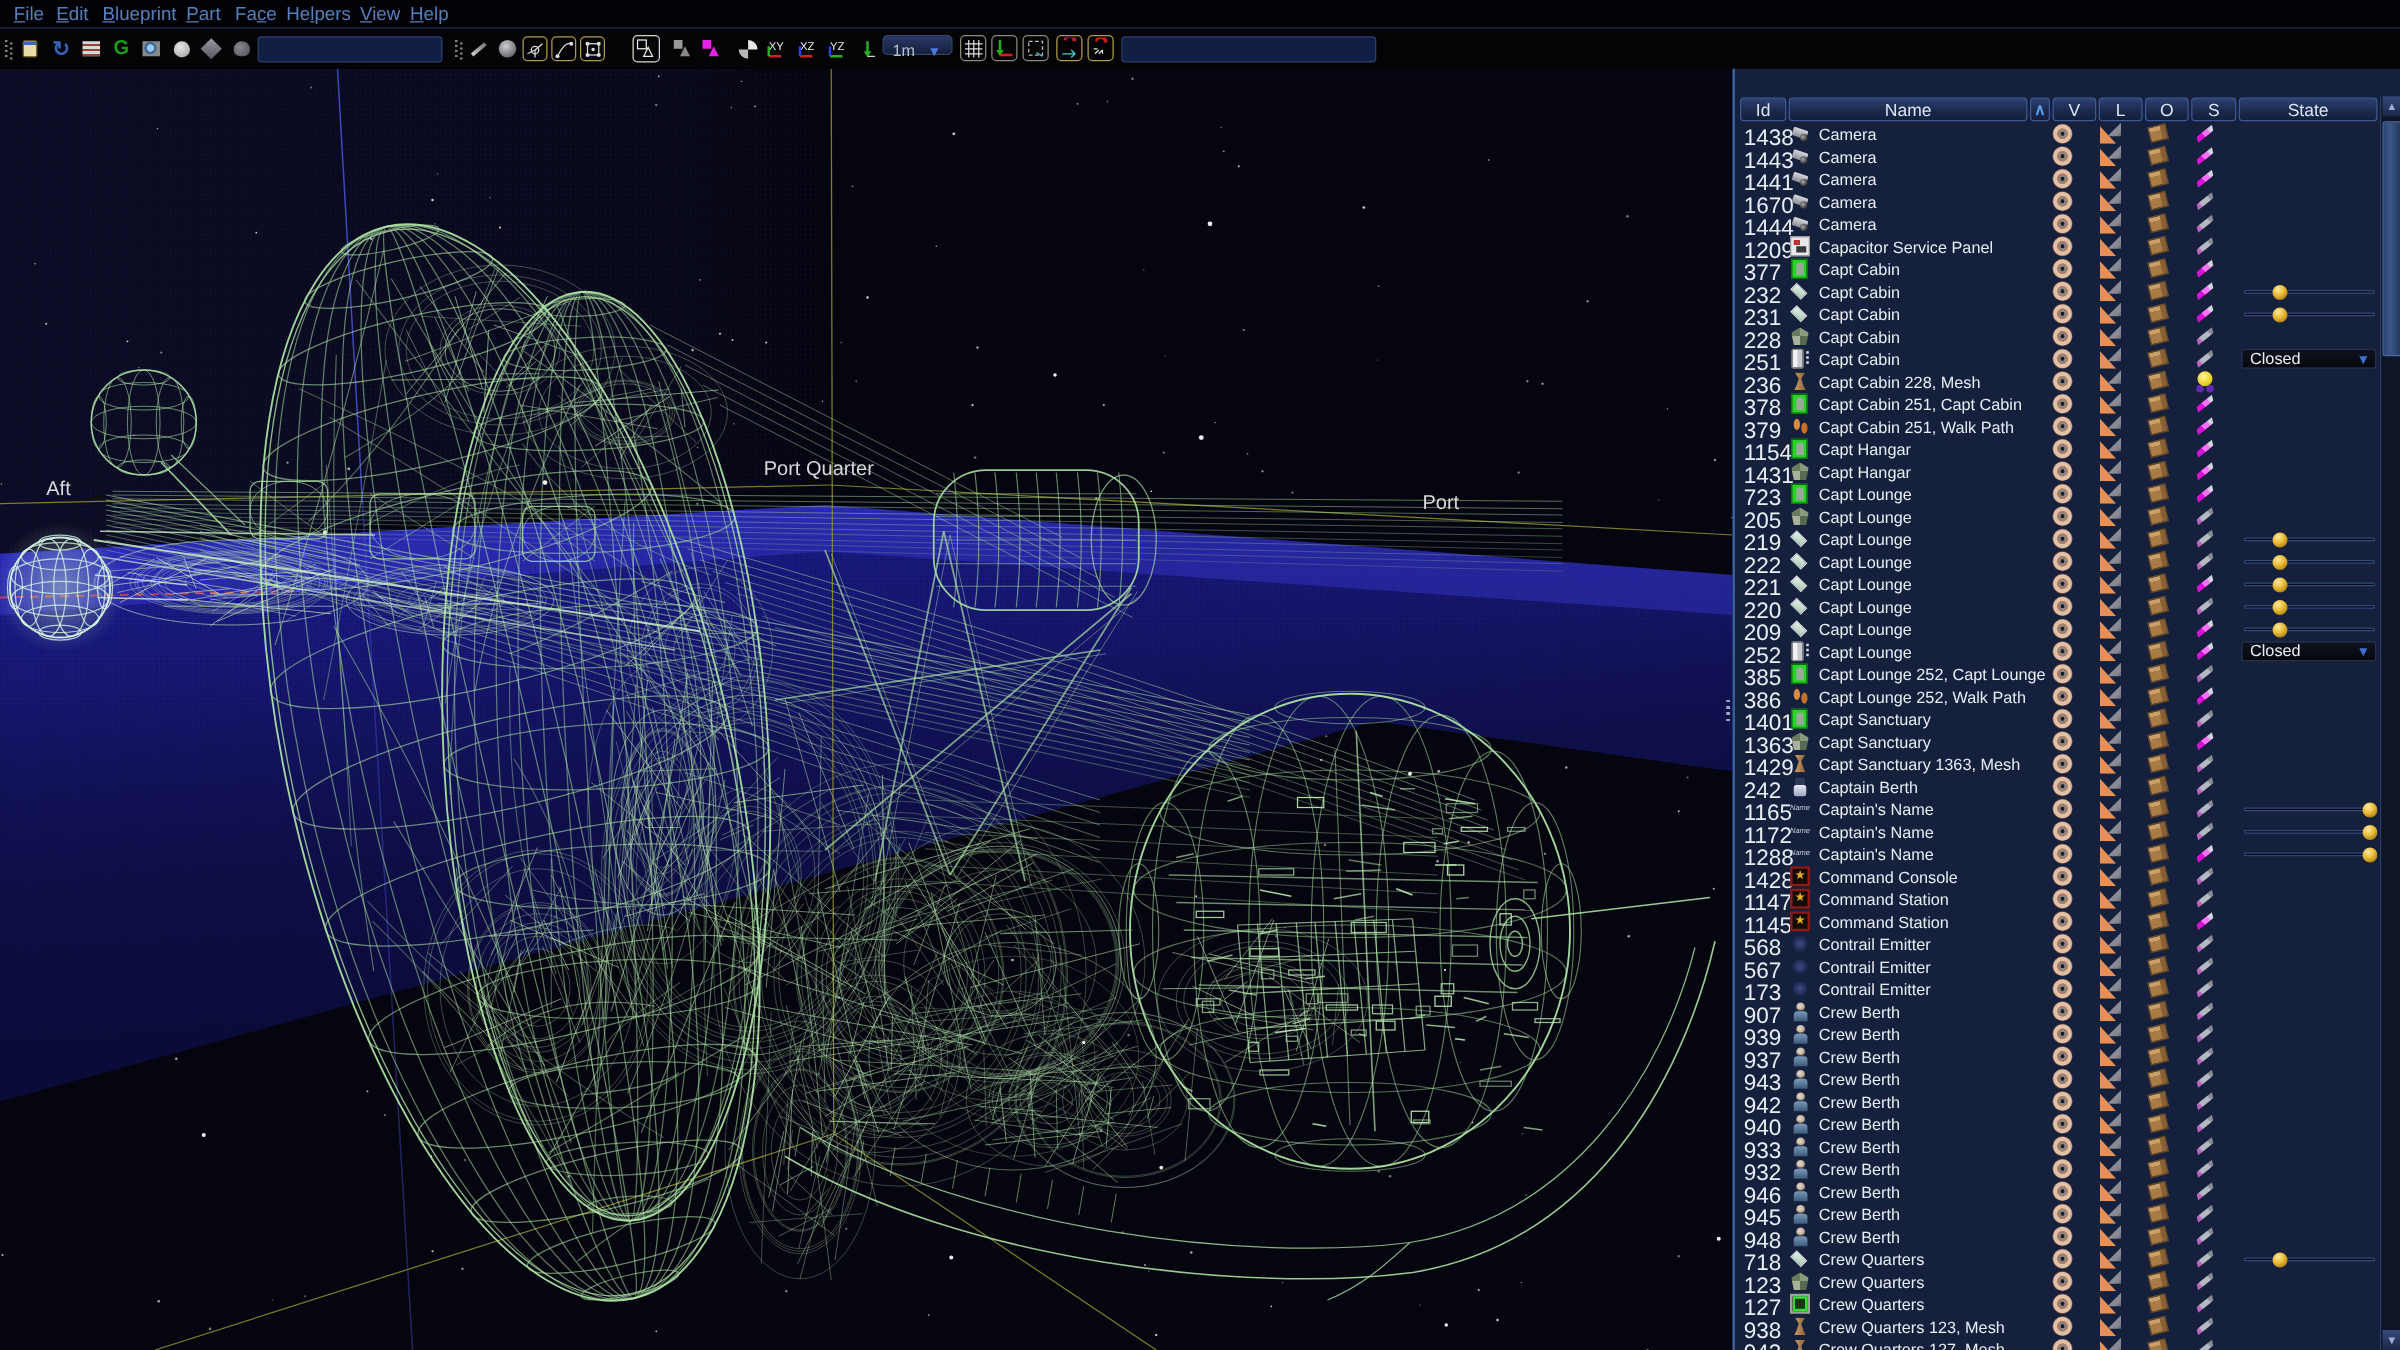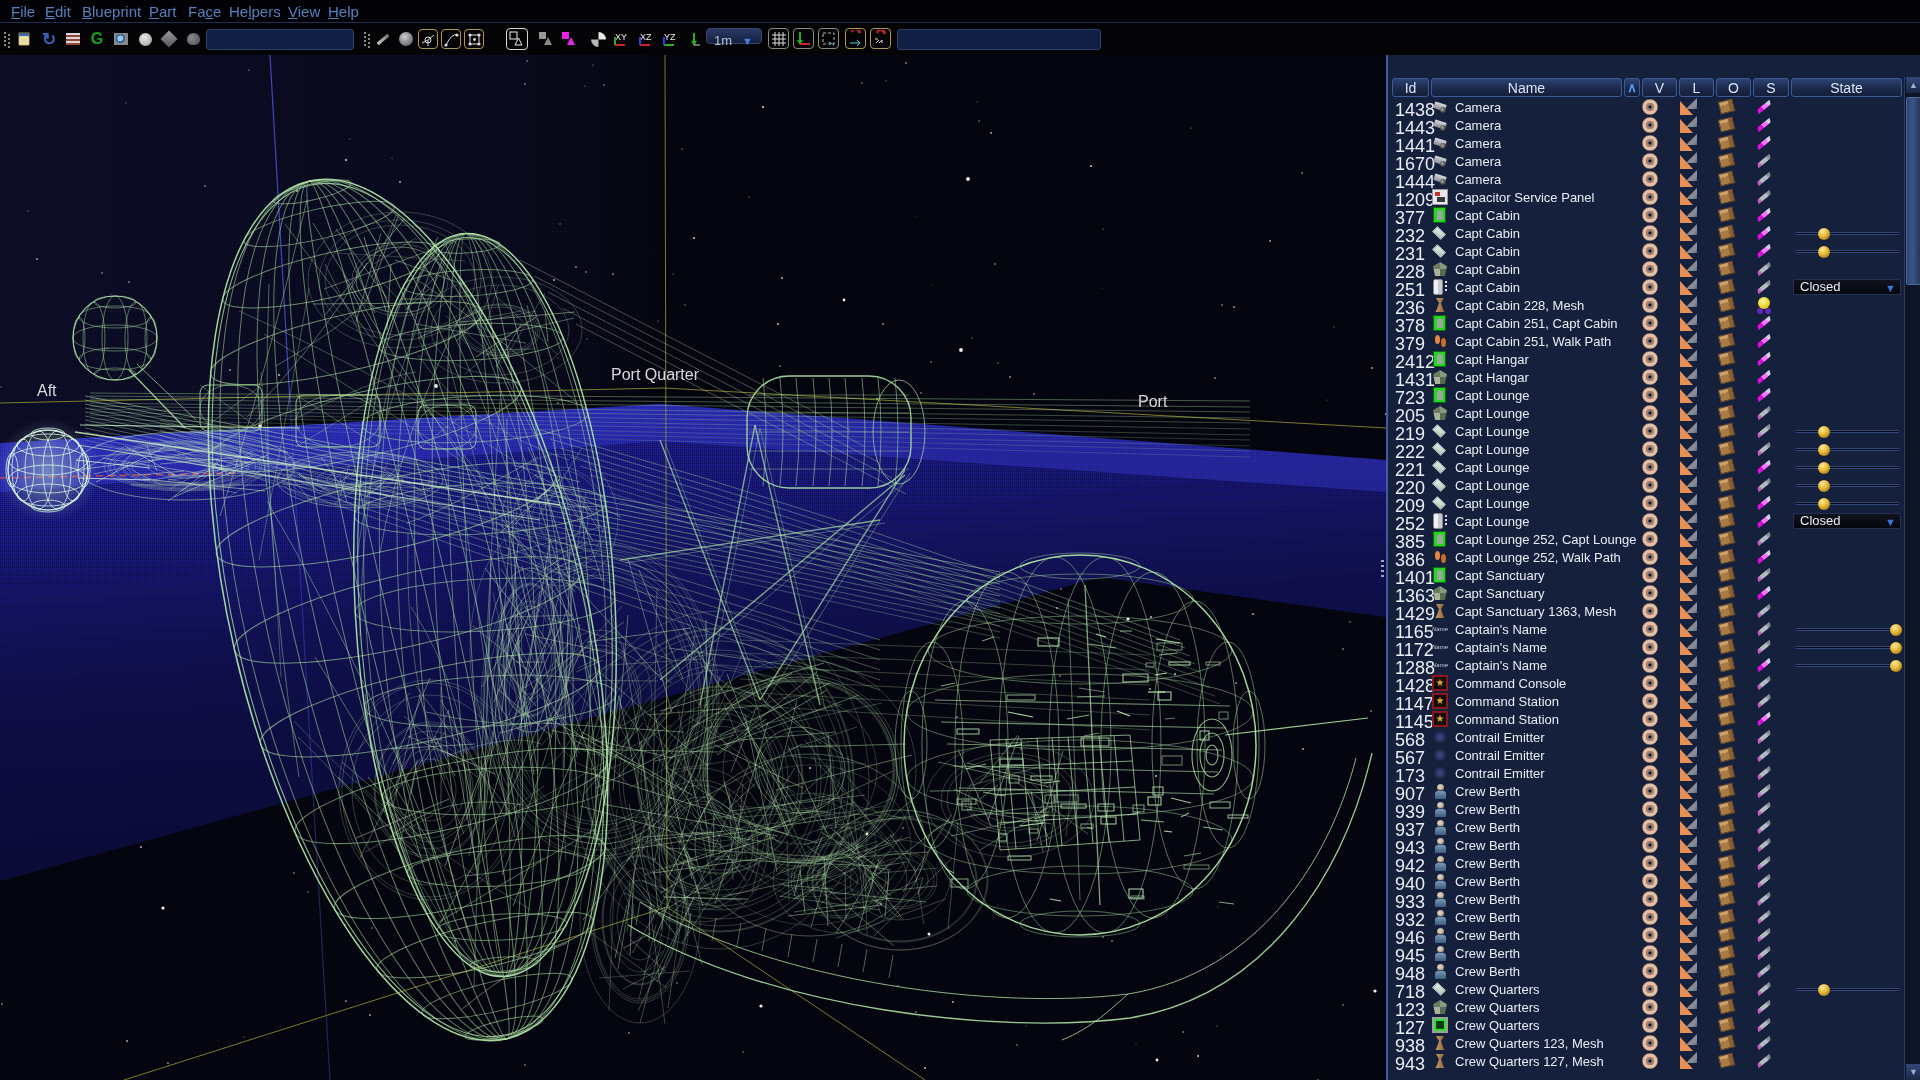--- a/index.html
+++ b/index.html
@@ -1598,21 +1598,21 @@
           <span class="cname">Capt Cabin 251, Walk Path</span>
           <span class="eye"></span>
           <span class="lic">
             <span class="ltri"></span>
             <span class="lpen"></span>
           </span>
           <span class="box"></span>
           <span class="bolt"></span>
         </div>
         <div class="row">
-          <span class="cid">2412</span>
+          <span class="cid">1154</span>
           <span class="ic icgcard">
             <span class="gfig"></span>
           </span>
           <span class="cname">Capt Hangar</span>
           <span class="eye"></span>
           <span class="lic">
             <span class="ltri"></span>
             <span class="lpen"></span>
           </span>
           <span class="box"></span>
@@ -1817,20 +1817,35 @@
           </span>
           <span class="box"></span>
           <span class="bolt"></span>
         </div>
         <div class="row">
           <span class="cid">1429</span>
           <span class="ic">
             <span class="icvase"></span>
           </span>
           <span class="cname">Capt Sanctuary 1363, Mesh</span>
+          <span class="eye"></span>
+          <span class="lic">
+            <span class="ltri"></span>
+            <span class="lpen"></span>
+          </span>
+          <span class="box"></span>
+          <span class="boltd"></span>
+        </div>
+        <div class="row">
+          <span class="cid">242</span>
+          <span class="ic">
+            <span class="cap1"></span>
+            <span class="cap2"></span>
+          </span>
+          <span class="cname">Captain Berth</span>
           <span class="eye"></span>
           <span class="lic">
             <span class="ltri"></span>
             <span class="lpen"></span>
           </span>
           <span class="box"></span>
           <span class="boltd"></span>
         </div>
         <div class="row">
           <span class="cid">1165</span>

